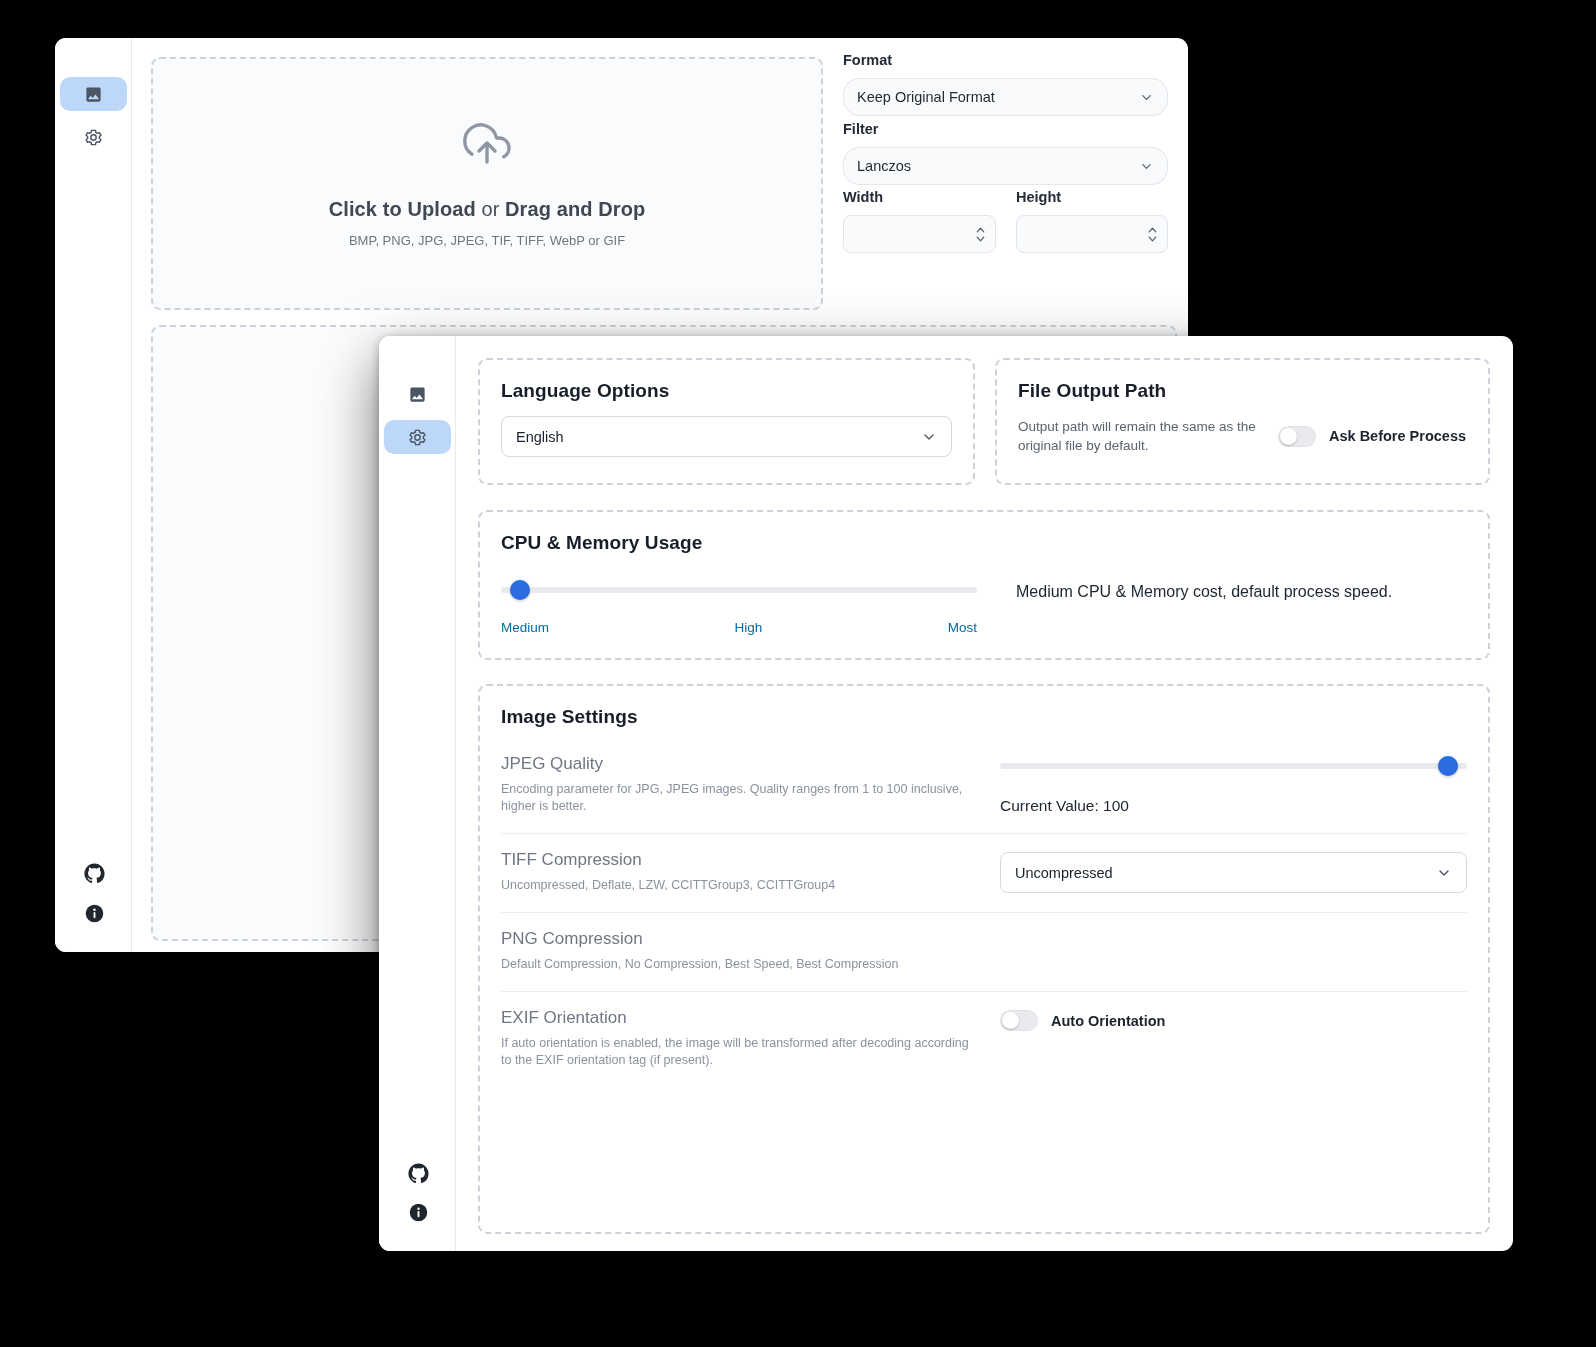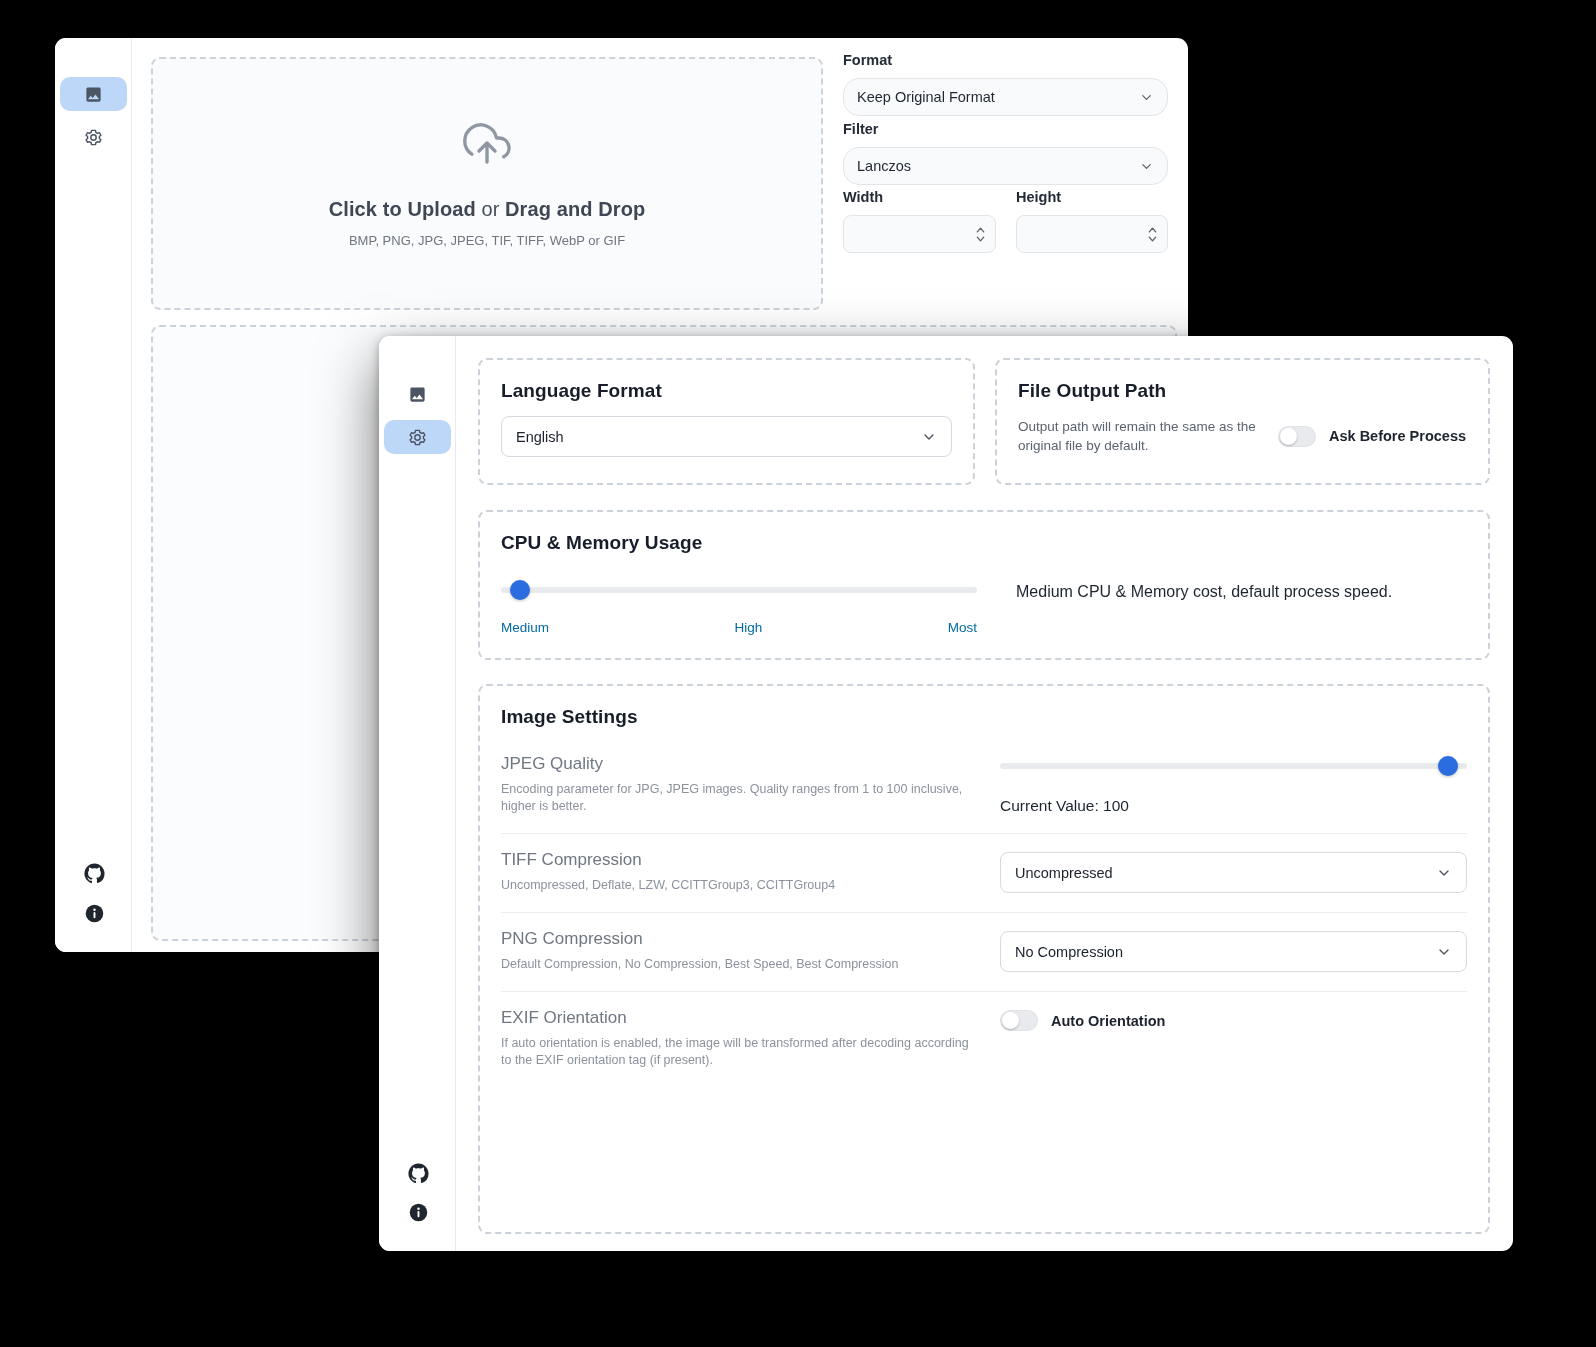--- a/index.html
+++ b/index.html
@@ -271,21 +271,21 @@
           </svg>
       </div>
       <div class="side-bottom-icon" style="top:865px">
         <svg viewBox="0 0 24 24">
             <use href="#i-info"></use>
           </svg>
       </div>
     </aside>
 
     <div class="fpanel dashed p-lang">
-      <h2>Language Format</h2>
+      <h2>Language Options</h2>
       <div class="fselect">
         <span>English</span>
         <svg class="chev" viewBox="0 0 24 24">
             <use href="#i-chev"></use>
           </svg>
       </div>
     </div>
 
     <div class="fpanel dashed p-out">
       <h2>File Output Path</h2>
@@ -343,28 +343,20 @@
               </svg>
           </div>
         </div>
       </div>
 
       <div class="img-row">
         <div class="info">
           <div class="rname">PNG Compression</div>
           <div class="rdesc">Default Compression, No Compression, Best Speed, Best Compression</div>
         </div>
-        <div class="ctrl">
-          <div class="fselect">
-            <span>No Compression</span>
-            <svg class="chev" viewBox="0 0 24 24">
-                <use href="#i-chev"></use>
-              </svg>
-          </div>
-        </div>
       </div>
 
       <div class="img-row">
         <div class="info">
           <div class="rname">EXIF Orientation</div>
           <div class="rdesc">If auto orientation is enabled, the image will be transformed after decoding according to the EXIF orientation tag (if present).</div>
         </div>
         <div class="ctrl">
           <div class="ctrl-toggle-row">
             <div class="toggle">

